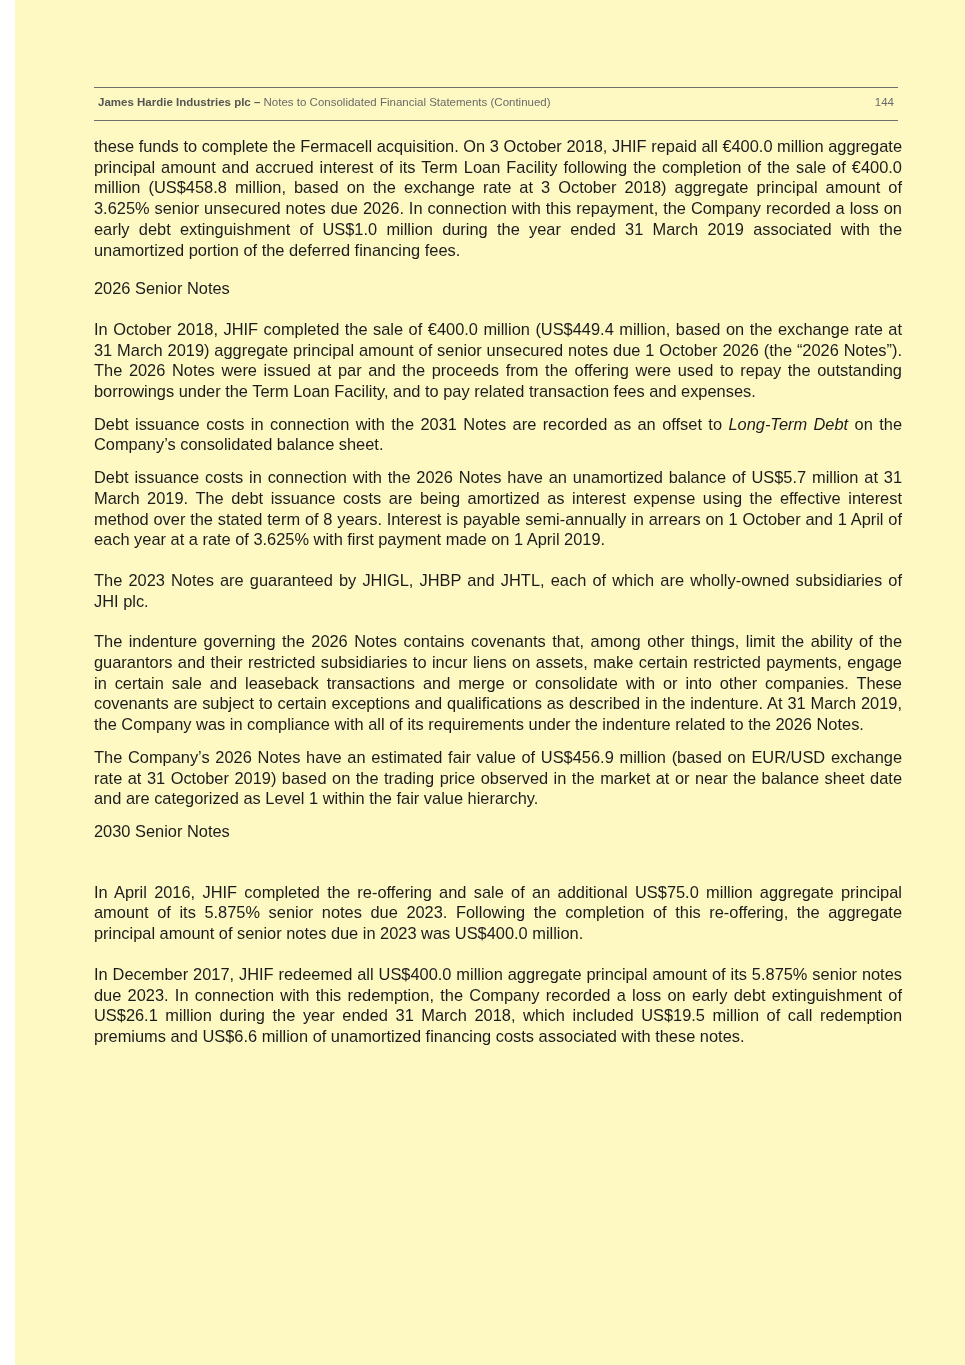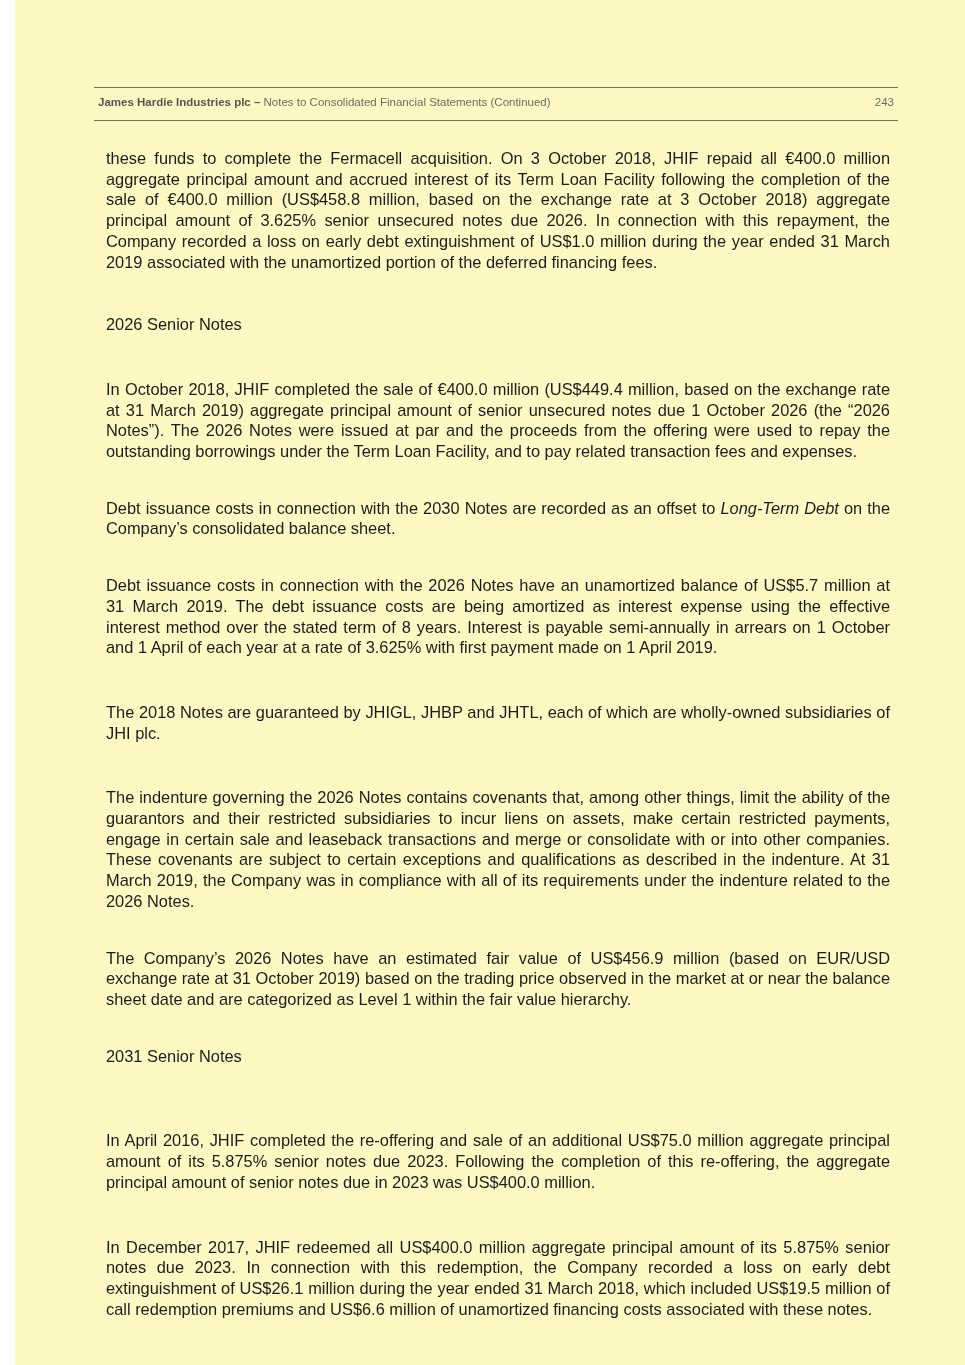--- a/index.html
+++ b/index.html
@@ -8,55 +8,55 @@
   .rule { position: absolute; left: 79px; width: 804px; height: 1px; background: #6f6f6f; }
   .rule.top { top: 87px; }
   .rule.bottom { top: 120px; }
   .header { position: absolute; left: 83px; top: 96px; width: 796px; height: 18px;
             font-family: "Liberation Sans", sans-serif; font-size: 11.5px; color: #6a6a6a; }
   .header .company { font-weight: bold; color: #555; }
   .header .page-num { position: absolute; right: 0; top: 0; }
   .body { position: absolute; left: 79px; top: 136px; width: 808px;
           font-family: "Liberation Sans", sans-serif; font-size: 16.4px; line-height: 20.7px;
           color: #1c1c1c; }
-  .body p { margin: 12px; text-align: justify; }
+  .body p { margin: 0; text-align: justify; }
   .gap-sm { height: 12px; }
   .gap-lg { height: 20px; }
   .heading { margin: 0; text-underline-offset: 3px; text-decoration-color: #777; }
   .heading-pre { height: 18px; }
   em { font-style: italic; }
 </style>
 </head>
 <body>
 
 <div class="page">
   <div class="rule top"></div>
   <div class="header">
     <span class="company">James Hardie Industries plc</span><span class="company"> – </span><span>Notes to Consolidated Financial Statements (Continued)</span>
-    <span class="page-num">243</span>
+    <span class="page-num">144</span>
   </div>
   <div class="rule bottom"></div>
 
   <div class="body">
     <p>these funds to complete the Fermacell acquisition. On 3 October 2018, JHIF repaid all €400.0 million aggregate principal amount and accrued interest of its Term Loan Facility following the completion of the sale of €400.0 million (US$458.8 million, based on the exchange rate at 3 October 2018) aggregate principal amount of 3.625% senior unsecured notes due 2026. In connection with this repayment, the Company recorded a loss on early debt extinguishment of US$1.0 million during the year ended 31 March 2019 associated with the unamortized portion of the deferred financing fees.</p>
     <div class="heading-pre"></div>
     <p class="heading">2026 Senior Notes</p>
     <div class="gap-lg"></div>
     <p>In October 2018, JHIF completed the sale of €400.0 million (US$449.4 million, based on the exchange rate at 31 March 2019) aggregate principal amount of senior unsecured notes due 1 October 2026 (the “2026 Notes”). The 2026 Notes were issued at par and the proceeds from the offering were used to repay the outstanding borrowings under the Term Loan Facility, and to pay related transaction fees and expenses.</p>
     <div class="gap-sm"></div>
-    <p><span>Debt issuance costs in connection with the 2030 Notes are recorded as an offset to </span><em>Long-Term Debt</em><span> on the Company’s consolidated balance sheet.</span></p>
+    <p><span>Debt issuance costs in connection with the 2031 Notes are recorded as an offset to </span><em>Long-Term Debt</em><span> on the Company’s consolidated balance sheet.</span></p>
     <div class="gap-sm"></div>
     <p>Debt issuance costs in connection with the 2026 Notes have an unamortized balance of US$5.7 million at 31 March 2019. The debt issuance costs are being amortized as interest expense using the effective interest method over the stated term of 8 years. Interest is payable semi-annually in arrears on 1 October and 1 April of each year at a rate of 3.625% with first payment made on 1 April 2019.</p>
     <div class="gap-lg"></div>
-    <p>The 2018 Notes are guaranteed by JHIGL, JHBP and JHTL, each of which are wholly-owned subsidiaries of JHI plc.</p>
+    <p>The 2023 Notes are guaranteed by JHIGL, JHBP and JHTL, each of which are wholly-owned subsidiaries of JHI plc.</p>
     <div class="gap-lg"></div>
     <p>The indenture governing the 2026 Notes contains covenants that, among other things, limit the ability of the guarantors and their restricted subsidiaries to incur liens on assets, make certain restricted payments, engage in certain sale and leaseback transactions and merge or consolidate with or into other companies. These covenants are subject to certain exceptions and qualifications as described in the indenture. At 31 March 2019, the Company was in compliance with all of its requirements under the indenture related to the 2026 Notes.</p>
     <div class="gap-sm"></div>
     <p>The Company’s 2026 Notes have an estimated fair value of US$456.9 million (based on EUR/USD exchange rate at 31 October 2019) based on the trading price observed in the market at or near the balance sheet date and are categorized as Level 1 within the fair value hierarchy.</p>
     <div class="gap-sm"></div>
-    <p class="heading">2031 Senior Notes</p>
+    <p class="heading">2030 Senior Notes</p>
     <div class="gap-lg"></div>
     <div class="gap-lg"></div>
     <p>In April 2016, JHIF completed the re-offering and sale of an additional US$75.0 million aggregate principal amount of its 5.875% senior notes due 2023. Following the completion of this re-offering, the aggregate principal amount of senior notes due in 2023 was US$400.0 million.</p>
     <div class="gap-lg"></div>
     <p>In December 2017, JHIF redeemed all US$400.0 million aggregate principal amount of its 5.875% senior notes due 2023. In connection with this redemption, the Company recorded a loss on early debt extinguishment of US$26.1 million during the year ended 31 March 2018, which included US$19.5 million of call redemption premiums and US$6.6 million of unamortized financing costs associated with these notes.</p>
   </div>
 </div>
 
 </body></html>

